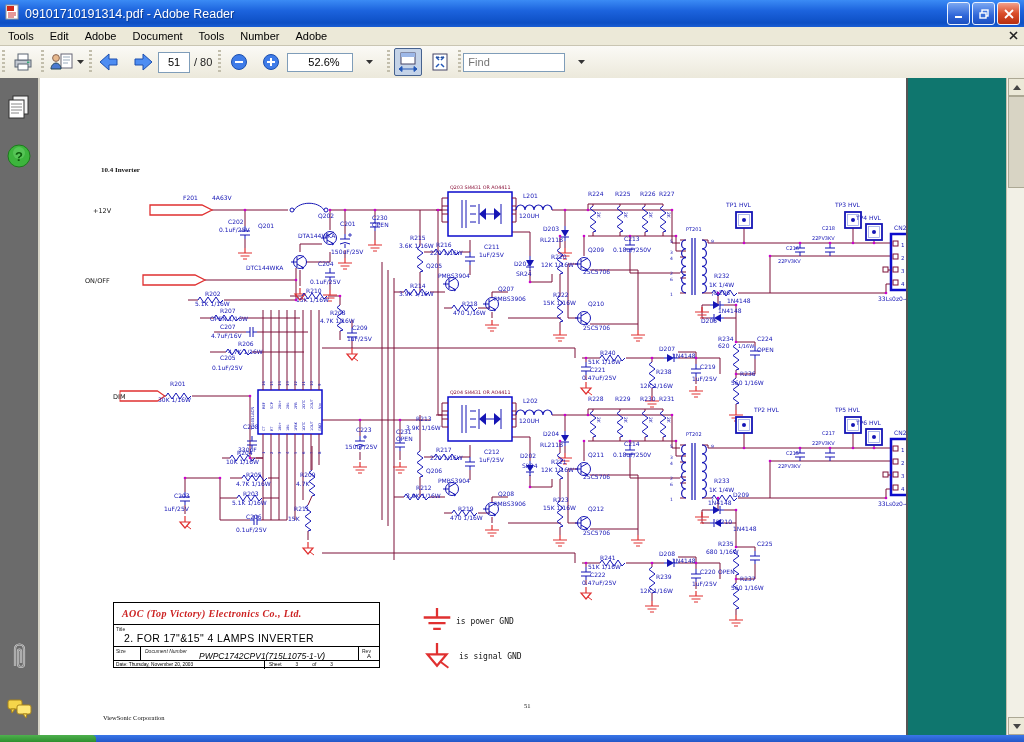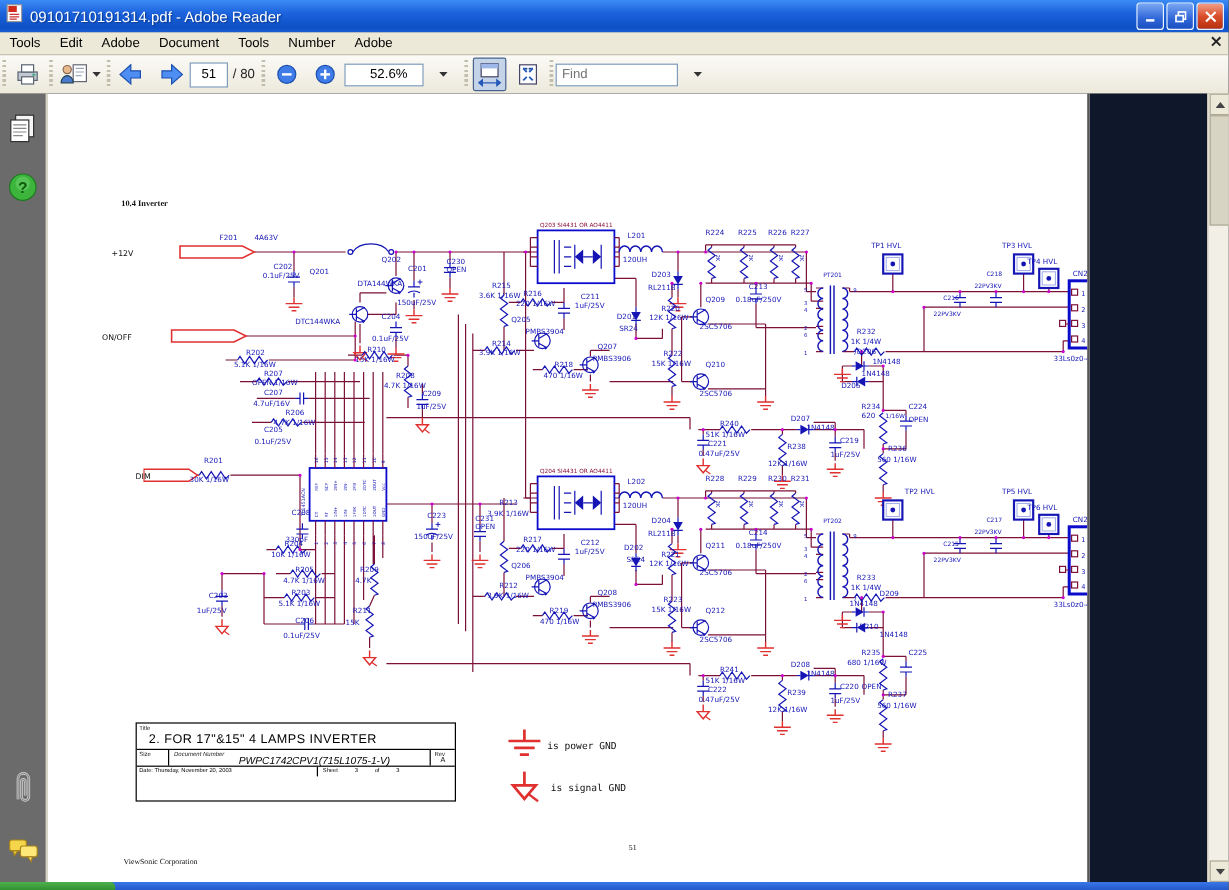--- a/index.html
+++ b/index.html
@@ -28,21 +28,21 @@
   .tinput{border:1px solid #7f9db9;background:#fff;height:17px;font-size:11px;font-family:"Liberation Sans",sans-serif;}
   .pagebox{width:26px;text-align:center;}
   .zoombox{width:44px;padding-left:20px;display:flex;align-items:center;border:1px solid #7f9db9;background:#fff;height:17px;}
   .findbox{width:92px;padding:0 4px;color:#000;}
   .caret{margin-left:2px;}
   .slash{margin:0 4px;color:#222;}
   
   .sidebar{position:absolute;left:0;top:78px;width:38px;height:657px;background:#6b6b6b;border-right:2px solid #d8d5c8;}
   .sideicon{position:absolute;left:7px;}
   
-  .docarea{position:absolute;left:40px;top:78px;width:966px;height:657px;background:#0f172a;}
+  .docarea{position:absolute;left:40px;top:78px;width:966px;height:657px;background:#0f766e;}
   .page{position:absolute;left:0;top:0;width:866px;height:657px;background:#fff;border-right:2px solid #555;}
   .sb-arrow{position:absolute;left:1px;width:16px;height:16px;background:#ece9d8;border:1px solid #aca894;display:flex;align-items:center;justify-content:center;}
   .sb-thumb{position:absolute;left:1px;top:18px;width:16px;height:90px;background:#d8d4c4;border:1px solid #aca894;}
   .sbwrap{position:absolute;left:1006px;top:78px;width:18px;height:657px;background:#f2f0e6;border-left:1px solid #c4c0ae;}
   
   .tblock{position:absolute;left:73px;top:524px;width:267px;height:66px;border:1.5px solid #000;font-family:"Liberation Sans",sans-serif;background:#fff;box-sizing:border-box;}
   .tb-r1{height:21px;border-bottom:1px solid #000;display:flex;align-items:center;padding-left:8px;
     color:#cc2222;font-family:"Liberation Serif",serif;font-weight:bold;font-style:italic;font-size:10px;letter-spacing:.4px;}
   .tb-r2{height:21px;border-bottom:1px solid #000;position:relative;}
   .tb-lab{font-size:5px;color:#222;position:absolute;left:2px;top:1px;}
@@ -789,20 +789,21 @@
             <text x="901" y="452" fill="#1515b5" font-size="5.5">1</text>
             <text x="901" y="465" fill="#1515b5" font-size="5.5">2</text>
             <text x="901" y="478" fill="#1515b5" font-size="5.5">3</text>
             <text x="901" y="491" fill="#1515b5" font-size="5.5">4</text>
             <text x="878" y="506" fill="#1515b5" font-size="6">33Ls0z0-4D-Ac</text>
           </g>
       </svg>
 
       
       <div class="tblock">
+        <div class="tb-r1">AOC (Top Victory) Electronics Co., Ltd.</div>
         <div class="tb-r2">
           <span class="tb-lab">Title</span>
           <span class="tb-title">2. FOR 17"&amp;15" 4 LAMPS  INVERTER</span>
         </div>
         <div class="tb-r3">
           <div class="tb-size">
               <span class="tb-lab">Size</span>
             </div>
           <div class="tb-doc">
             <span class="tb-lab" style="left:4px">Document Number</span>

